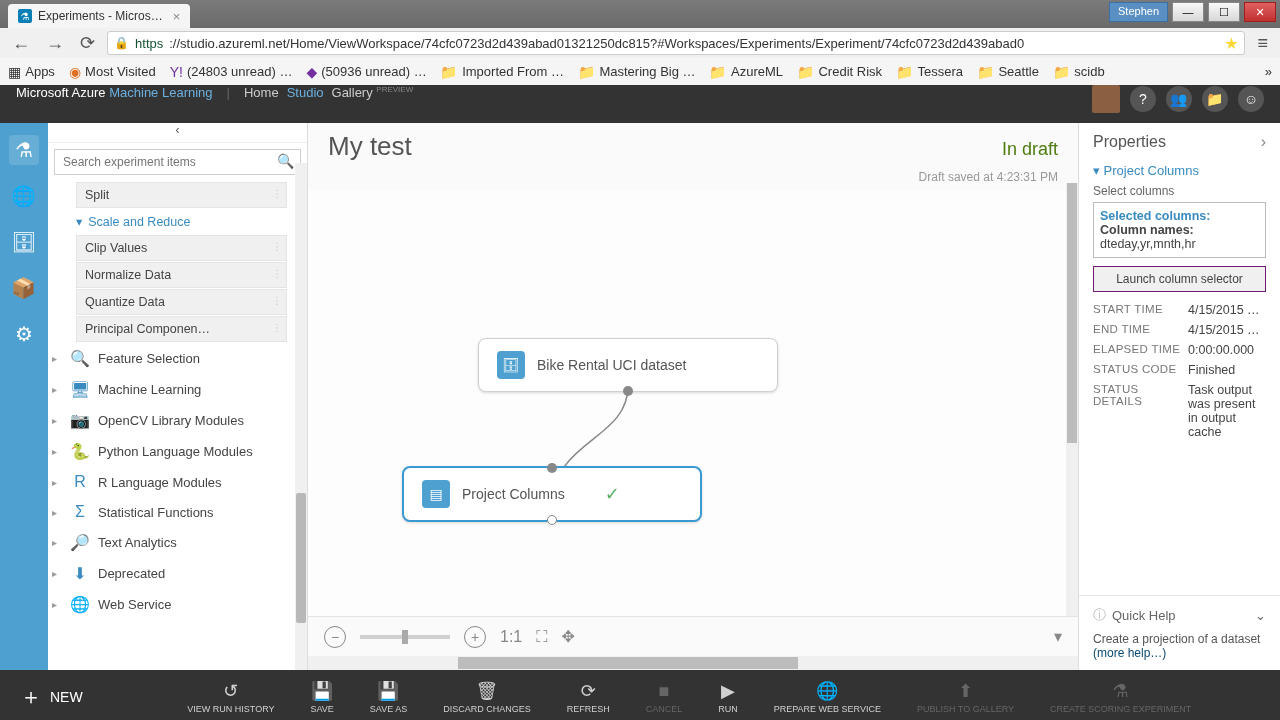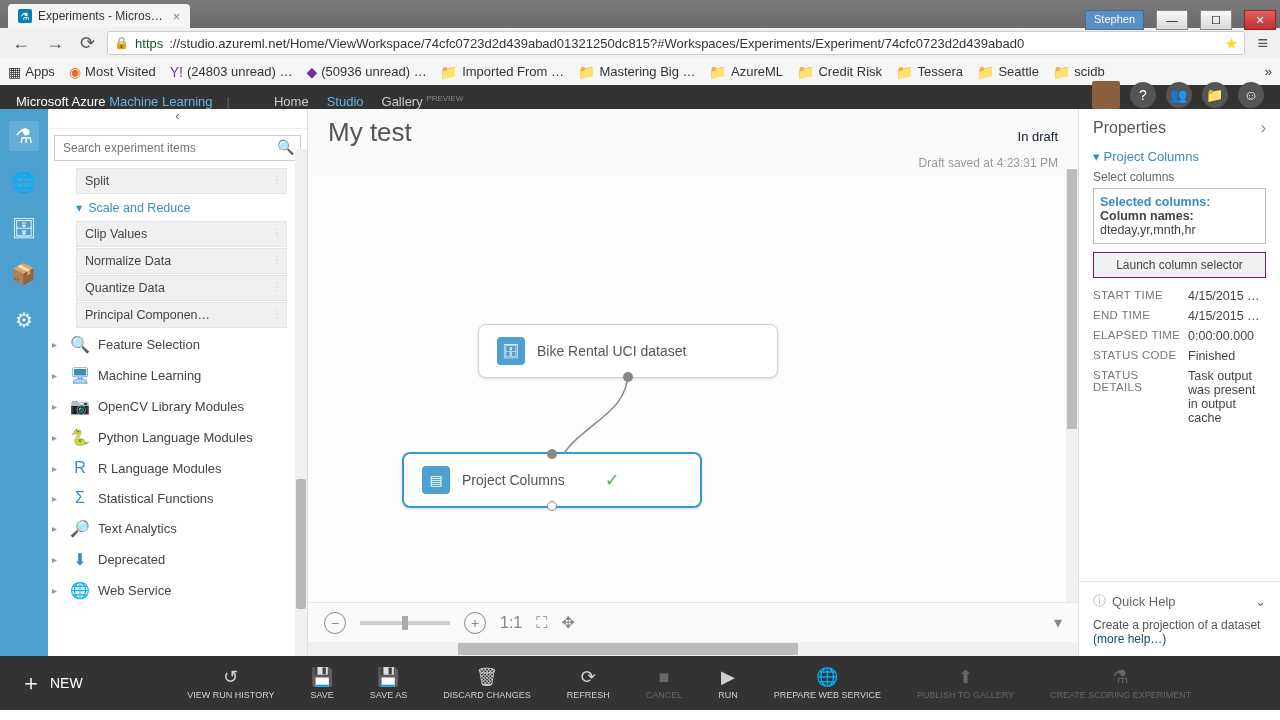--- a/index.html
+++ b/index.html
@@ -4,41 +4,41 @@
 <style>
 *{box-sizing:border-box;margin:0;padding:0;font-family:"Segoe UI",Arial,sans-serif}
 body{width:1280px;height:720px;overflow:hidden;background:#fff;position:relative}
 
 
 .browser-chrome{height:85px;background:linear-gradient(#e8e8e8,#dcdcdc);border-bottom:1px solid #b0b0b0}
 .tab-bar{height:28px;display:flex;align-items:flex-end;padding-left:8px;background:linear-gradient(#7a7a7a,#6a6a6a)}
 .tab{display:flex;align-items:center;gap:6px;background:#f5f5f5;border-radius:4px 4px 0 0;padding:4px 10px;font-size:12px;height:24px;color:#333}
 .tab-flask{width:14px;height:14px;background:#0a7fb5;border-radius:2px;display:inline-flex;align-items:center;justify-content:center;color:#fff;font-size:10px}
 .tab-close{color:#888;font-size:13px;margin-left:4px}
-.win-controls{position:absolute;right:4px;top:10px;display:flex;gap:12px}
+.win-controls{position:absolute;right:4px;top:2px;display:flex;gap:4px}
 .win-user{background:#5a8fc4;color:#fff;font-size:11px;padding:2px 8px;border:1px solid #3a6fa4}
 .win-btn{width:32px;height:20px;border:1px solid #888;background:linear-gradient(#f8f8f8,#d8d8d8);display:flex;align-items:center;justify-content:center;font-size:11px}
 .win-close{background:linear-gradient(#e06060,#c03030);color:#fff;border-color:#a02020}
 .addr-bar{height:30px;display:flex;align-items:center;padding:0 8px;gap:8px;background:#f0f0f0}
 .nav-btn{font-size:18px;color:#555;padding:0 4px}
 .url-box{flex:1;display:flex;align-items:center;gap:6px;background:#fff;border:1px solid #ccc;border-radius:3px;padding:2px 6px;font-size:13px;height:24px}
 .lock{color:#3a9a3a;font-size:12px}
 .url-https{color:#14532d}
 .url-rest{color:#333}
 .star{color:#fdd835;font-size:16px}
 .bookmark-bar{height:27px;display:flex;align-items:center;padding:0 8px;gap:14px;font-size:13px;background:#f5f5f5}
 .bm{display:flex;align-items:center;gap:4px;color:#333}
 .bm-icon{font-size:14px}
 .folder{color:#f0a020}
 
 
-.app-header{height:24px;background:#333;color:#ccc;display:flex;align-items:flex-end;padding:0 16px;font-size:13px}
+.app-header{height:38px;background:#333;color:#ccc;display:flex;align-items:flex-start;padding:0 16px;font-size:13px}
 .app-brand{color:#fff}
 .app-brand-sub{color:#6ab0e0}
-.app-nav{display:flex;gap:18px;margin-left:30px}
+.app-nav{display:flex;gap:8px;}
 .app-nav-item.active{color:#6ab0e0}
 .app-header-right{margin-left:auto;display:flex;align-items:center;gap:10px}
 .avatar{width:28px;height:28px;background:#8a6040;border-radius:2px}
 .hdr-icon{width:26px;height:26px;border-radius:50%;background:#555;color:#fff;display:flex;align-items:center;justify-content:center;font-size:14px}
 
 
 .main{display:flex;height:547px}
 .rail{width:48px;background:#4da0d0;display:flex;flex-direction:column;align-items:center;padding-top:12px;gap:16px}
 .rail-icon{width:30px;height:30px;color:#fff;display:flex;align-items:center;justify-content:center;font-size:20px}
 .rail-icon.active{background:rgba(255,255,255,.15);border-radius:4px}
@@ -55,21 +55,21 @@
 .tree-cat{padding:6px 4px;display:flex;align-items:center;gap:8px}
 .tree-caret{color:#999;font-size:10px;width:10px}
 .cat-icon{width:20px;color:#3a8bc0;font-size:16px;text-align:center}
 .sb-scroll{position:absolute;right:0;top:40px;bottom:0;width:12px;background:#f0f0f0}
 .sb-thumb{position:absolute;left:1px;right:1px;top:330px;height:130px;background:#b8b8b8;border-radius:2px}
 
 
 .canvas-wrap{flex:1;display:flex;flex-direction:column;position:relative;background:#fafafa}
 .canvas-head{display:flex;align-items:baseline;padding:8px 20px}
 .exp-title{font-size:26px;font-weight:300;color:#555}
-.exp-status{margin-left:auto;color:#0f172a;font-size:13px}
+.exp-status{margin-left:auto;color:#4d7c0f;font-size:18px}
 .exp-saved{text-align:right;padding:0 20px 6px;color:#999;font-size:12px}
 .canvas{flex:1;position:relative;background:#fdfdfd}
 .node{position:absolute;background:#fff;border:1px solid #d0d0d0;border-radius:8px;box-shadow:0 1px 3px rgba(0,0,0,.15);display:flex;align-items:center;padding:12px 18px;font-size:14px;color:#555}
 .node-icon{width:28px;height:28px;background:#4da0d0;border-radius:4px;margin-right:12px;display:flex;align-items:center;justify-content:center;color:#fff;font-size:14px}
 .node.selected{border:2px solid #3a9ad0}
 .node .check{margin-left:40px;color:#5ab060;font-size:18px}
 .port{position:absolute;width:10px;height:10px;border-radius:50%;background:#888;left:50%;transform:translateX(-50%)}
 .port.out{bottom:-5px}
 .port.in{top:-5px}
 .port.out.open{background:#fff;border:1px solid #888}

